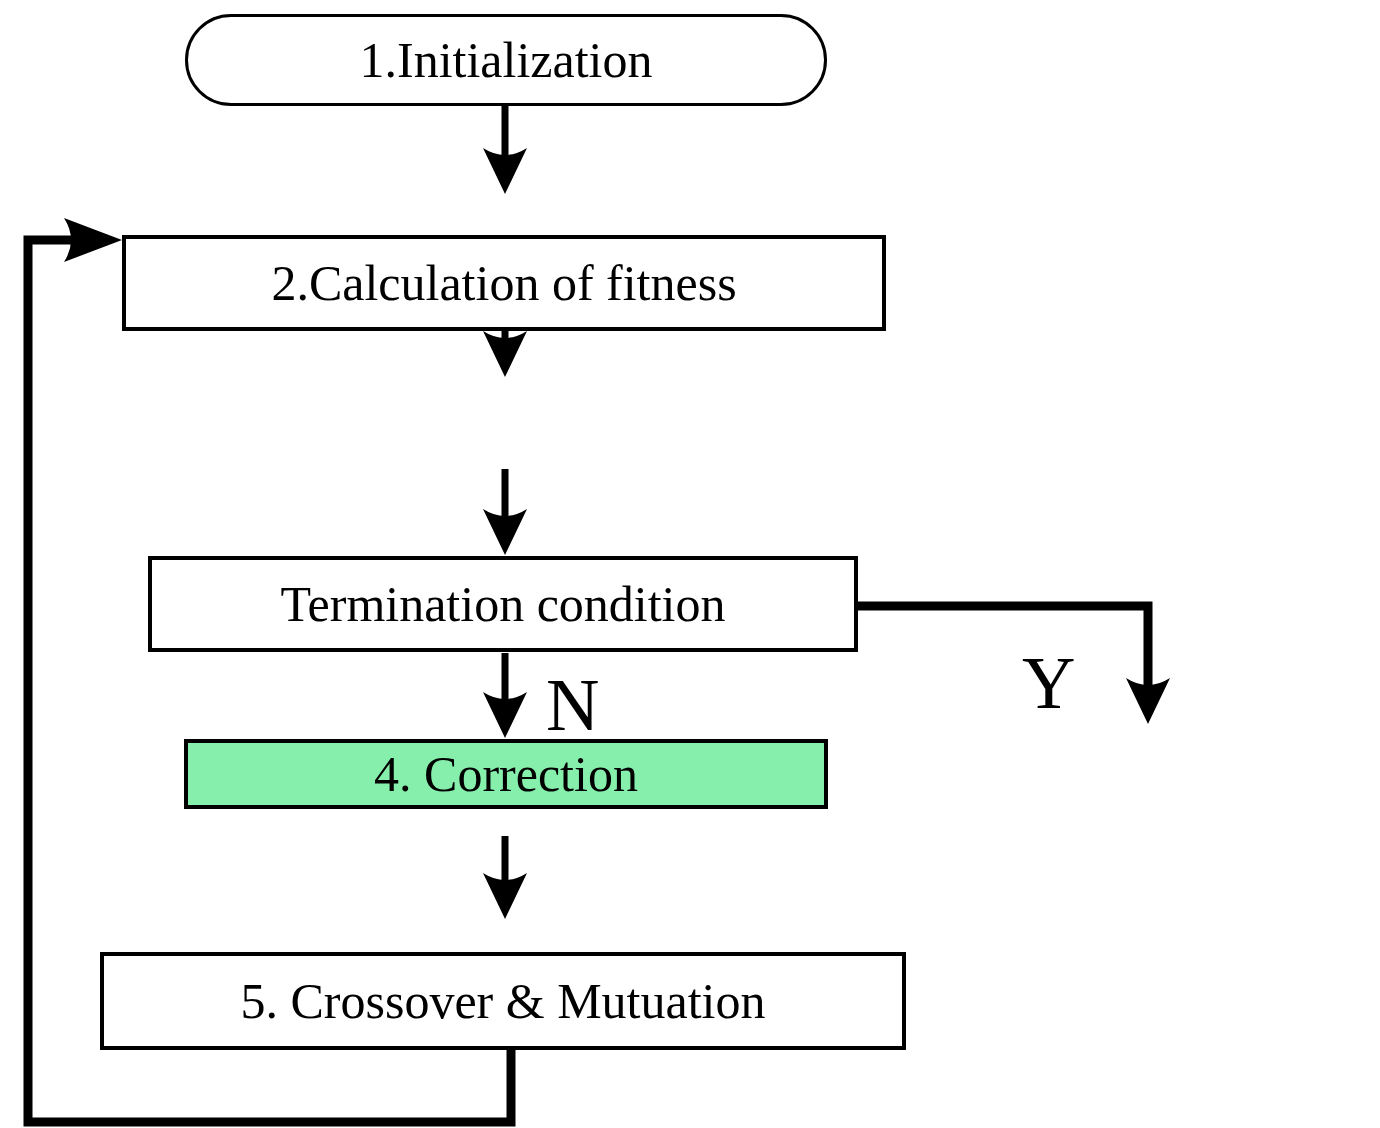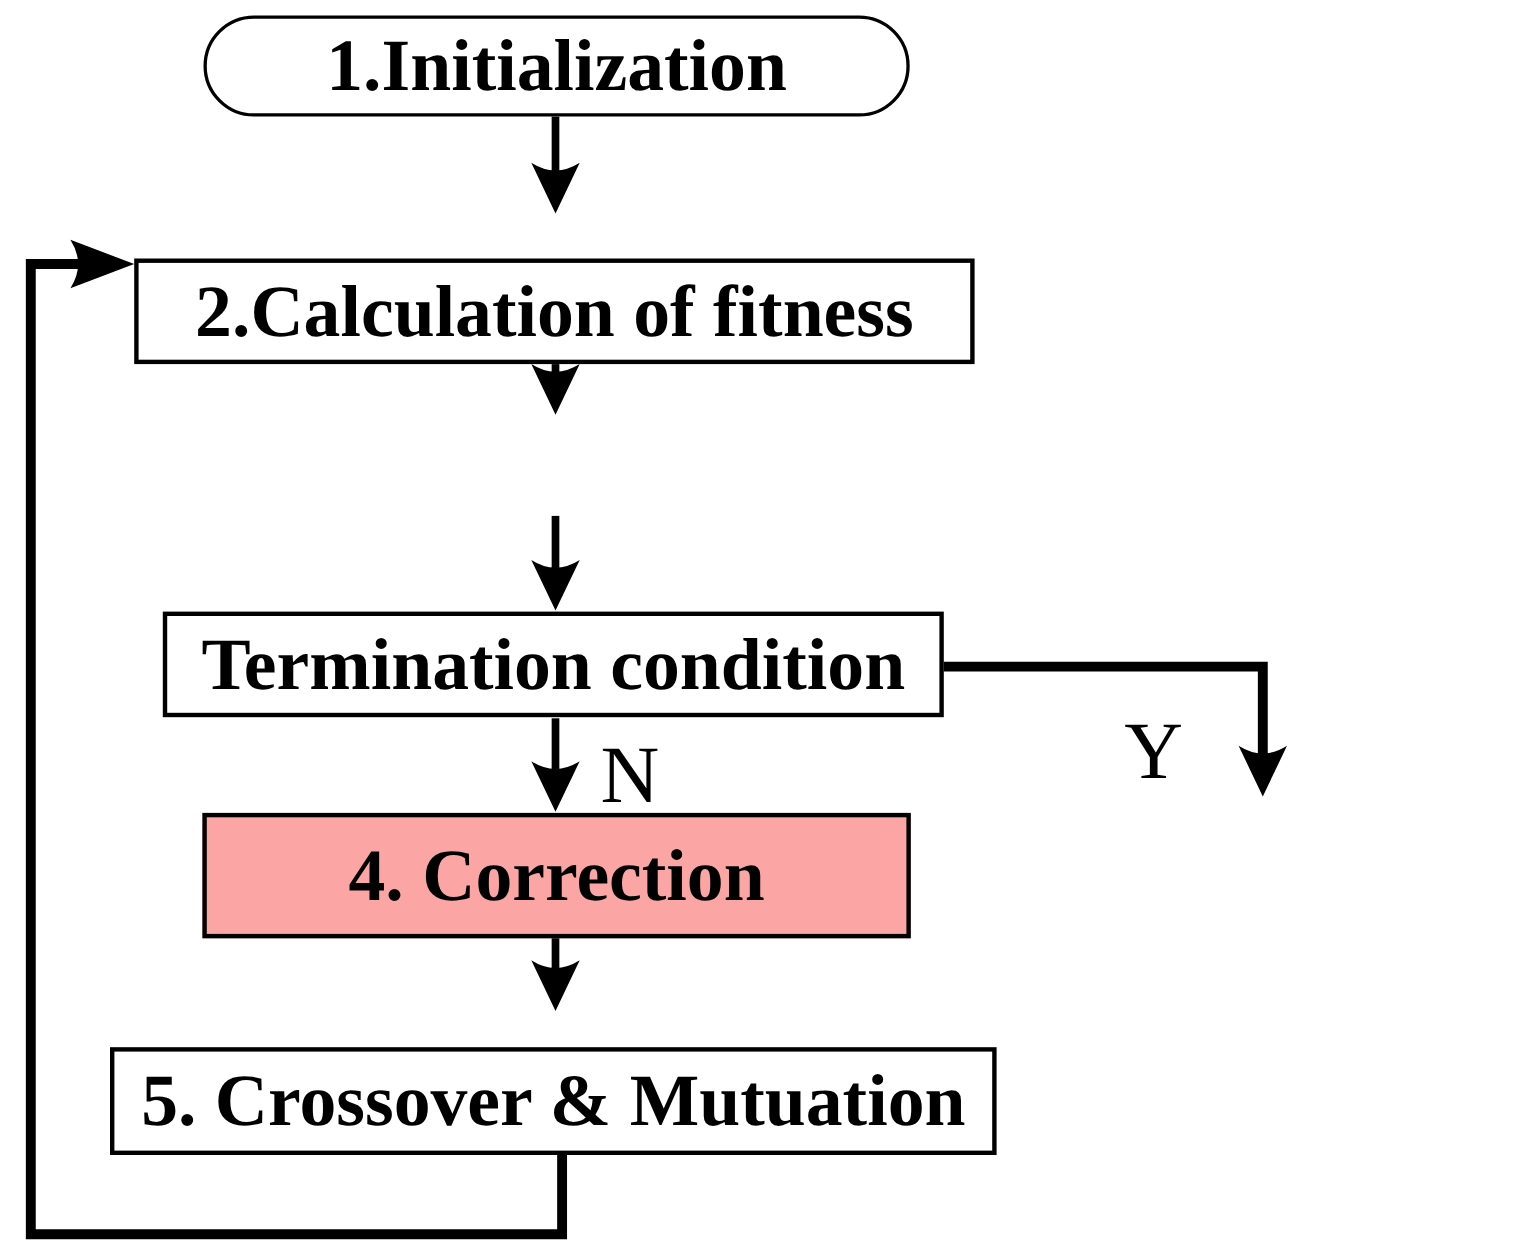--- a/index.html
+++ b/index.html
@@ -25,34 +25,33 @@
   }
   .node {
     position: absolute;
     box-sizing: border-box;
     background: #ffffff;
     border: 4px solid #000000;
     display: flex;
     align-items: center;
     justify-content: center;
     text-align: center;
-    font-size: 67px;
+    font-size: 50px;
     line-height: 1;
     white-space: nowrap;
-    font-weight: bold;
   }
   .stadium {
     border-width: 3px;
     border-radius: 48px;
   }
   .n-init     { left: 185px; top: 14px;  width: 642px; height: 92px; }
   .n-fitness  { left: 122px; top: 195px; width: 764px; height: 96px; margin-top: 40px; }
   .n-select   { left: 318px; top: 378px; width: 380px; height: 90px; }
   .n-termcond { left: 148px; top: 556px; width: 710px; height: 96px; }
-  .n-correct  { left: 184px; top: 739px; width: 644px; height: 114px; background: #fca5a5; }
+  .n-correct  { left: 184px; top: 739px; width: 644px; height: 70px; background: #86efac; }
   .n-cross    { left: 100px; top: 952px; width: 806px; height: 98px; }
   .n-term     { left: 942px; top: 724px; width: 418px; height: 96px; }
   .edge-label {
     position: absolute;
     font-size: 74px;
     line-height: 1;
   }
   .lbl-n { left: 546px; top: 668px; }
   .lbl-y { left: 1022px; top: 646px; }
 </style>

